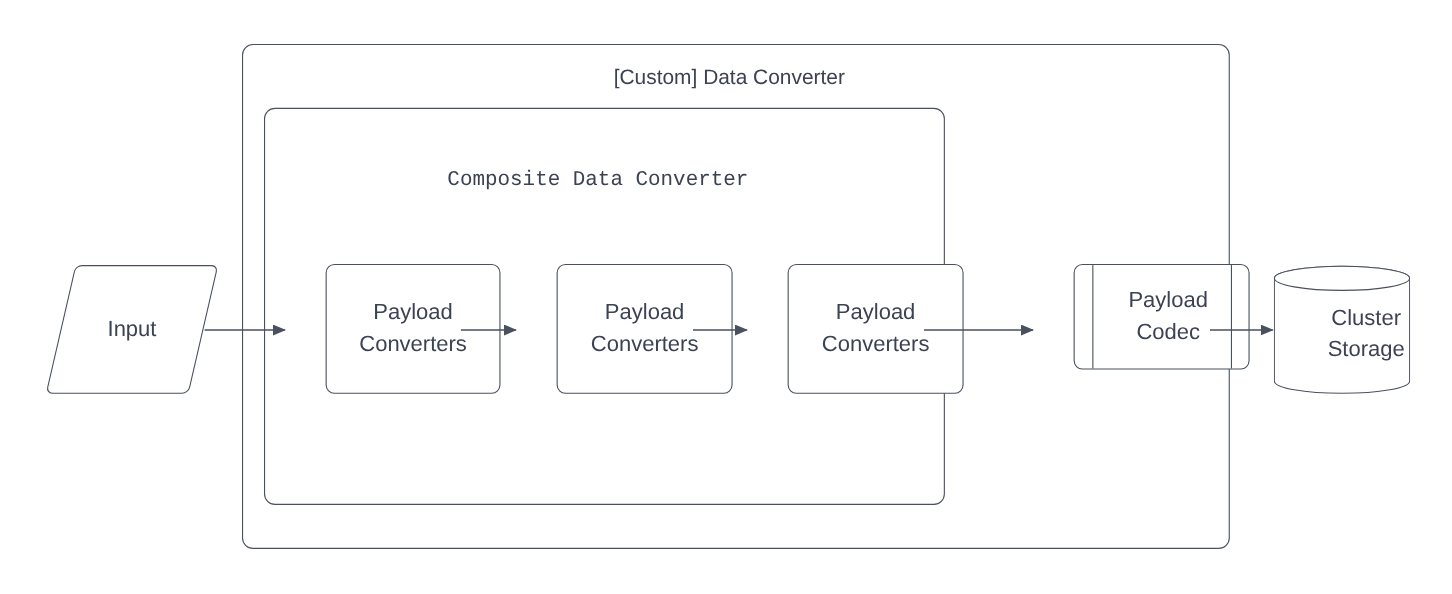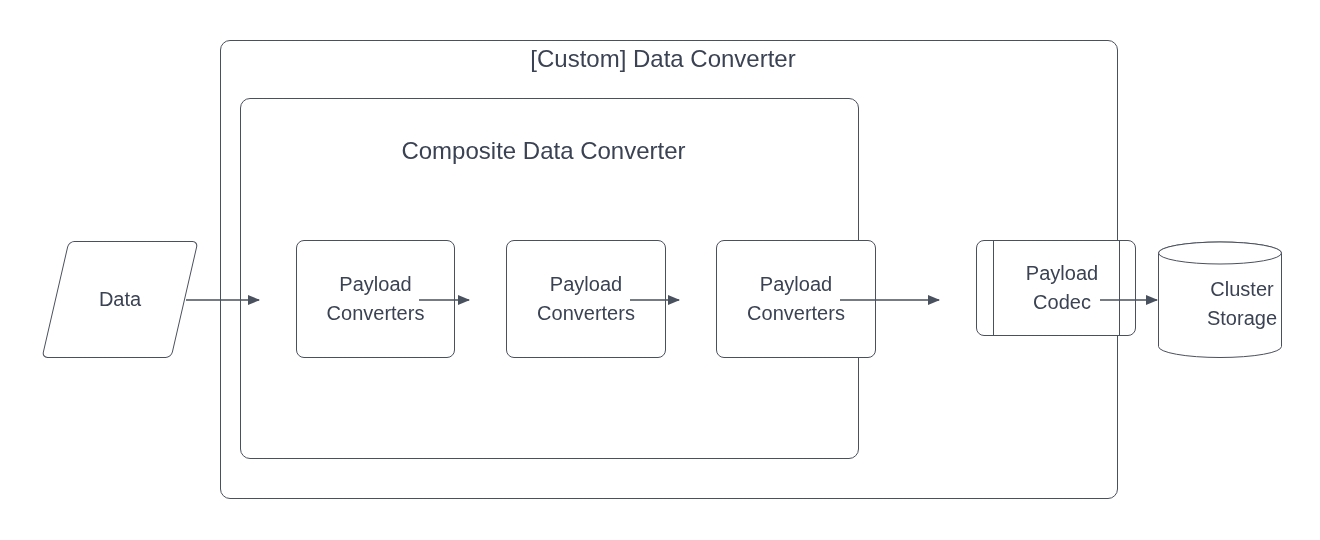--- a/index.html
+++ b/index.html
@@ -23,27 +23,28 @@
     border: 1px solid var(--color-stroke);
     border-radius: 10px;
     background: transparent;
   }
   .group-outer  { left: 220px; top: 40px;  width: 898px; height: 459px; }
   .group-composite { left: 240px; top: 98px; width: 619px; height: 361px; }
   .group-title {
     position: absolute;
     left: 0; right: 12px;
     text-align: center;
-    font-size: 24px;
+    font-size: 19px;
     line-height: 28px;
     color: var(--color-text);
     white-space: nowrap;
+    margin-top: 12px;
   }
   .group-outer .group-title { top: 4px; }
-  .group-composite .group-title { top: 38px; }
+  .group-composite .group-title { top: 38px; font-family: Liberation Mono, monospace; }
 
   .node-box {
     position: absolute;
     border: 1px solid var(--color-stroke);
     border-radius: 8px;
     background: var(--color-background);
     display: flex;
     align-items: center;
     justify-content: center;
     margin-left: 36px;
@@ -130,21 +131,21 @@
   <div class="group group-outer">
     <div class="group-title">[Custom] Data Converter</div>
   </div>
 
   <div class="group group-composite">
     <div class="group-title">Composite Data Converter</div>
   </div>
 
   <div class="parallelogram"></div>
   <div class="input-label-wrap">
-    <div class="label">Data</div>
+    <div class="label">Input</div>
   </div>
 
   <div class="node-box box-1">
     <div class="label">Payload Converters</div>
   </div>
   <div class="node-box box-2">
     <div class="label">Payload Converters</div>
   </div>
   <div class="node-box box-3">
     <div class="label">Payload Converters</div>

